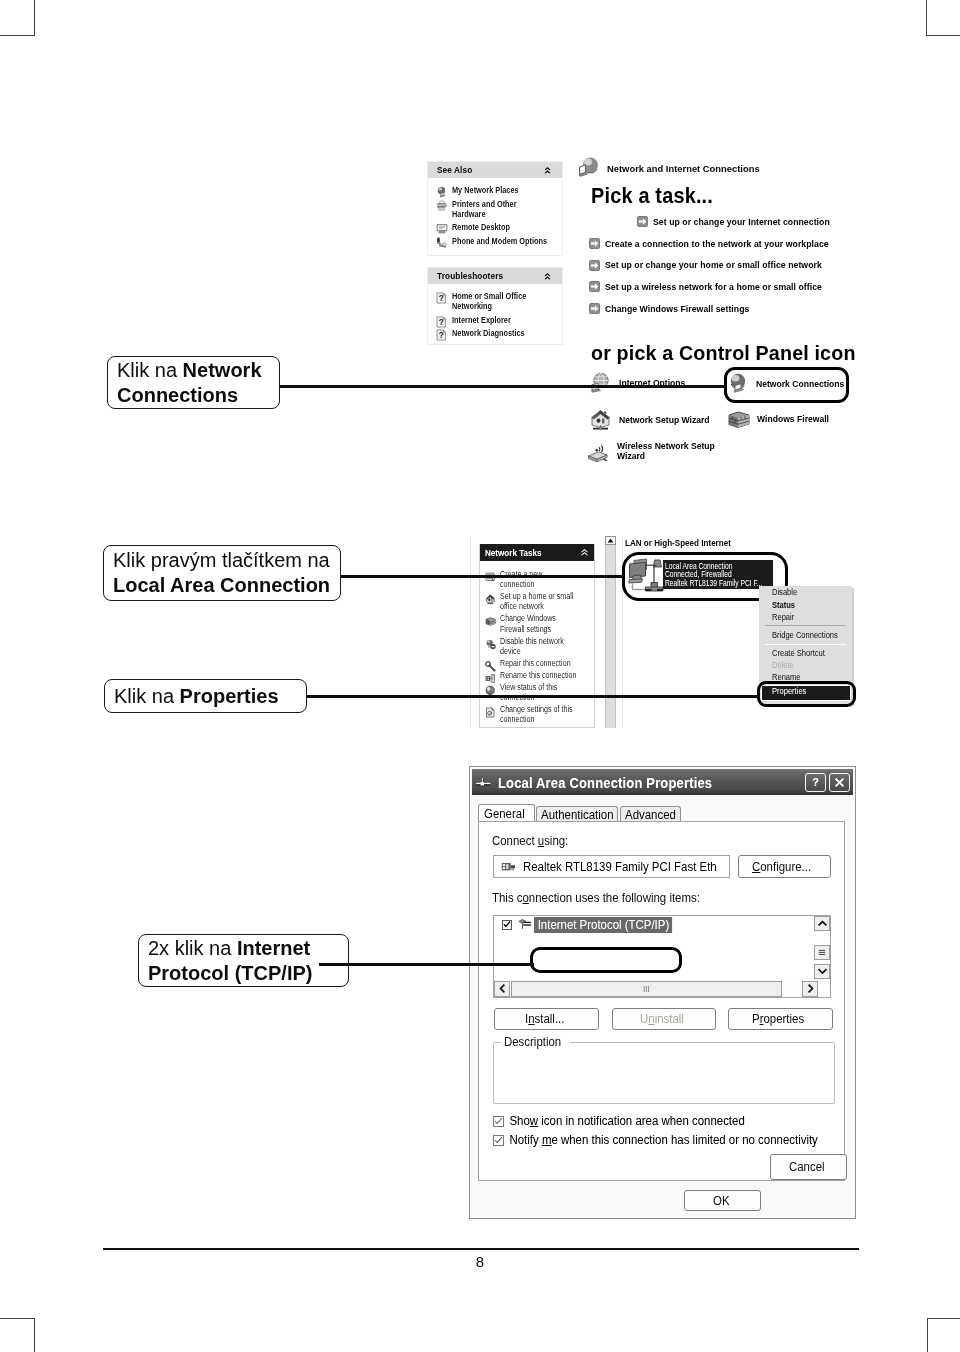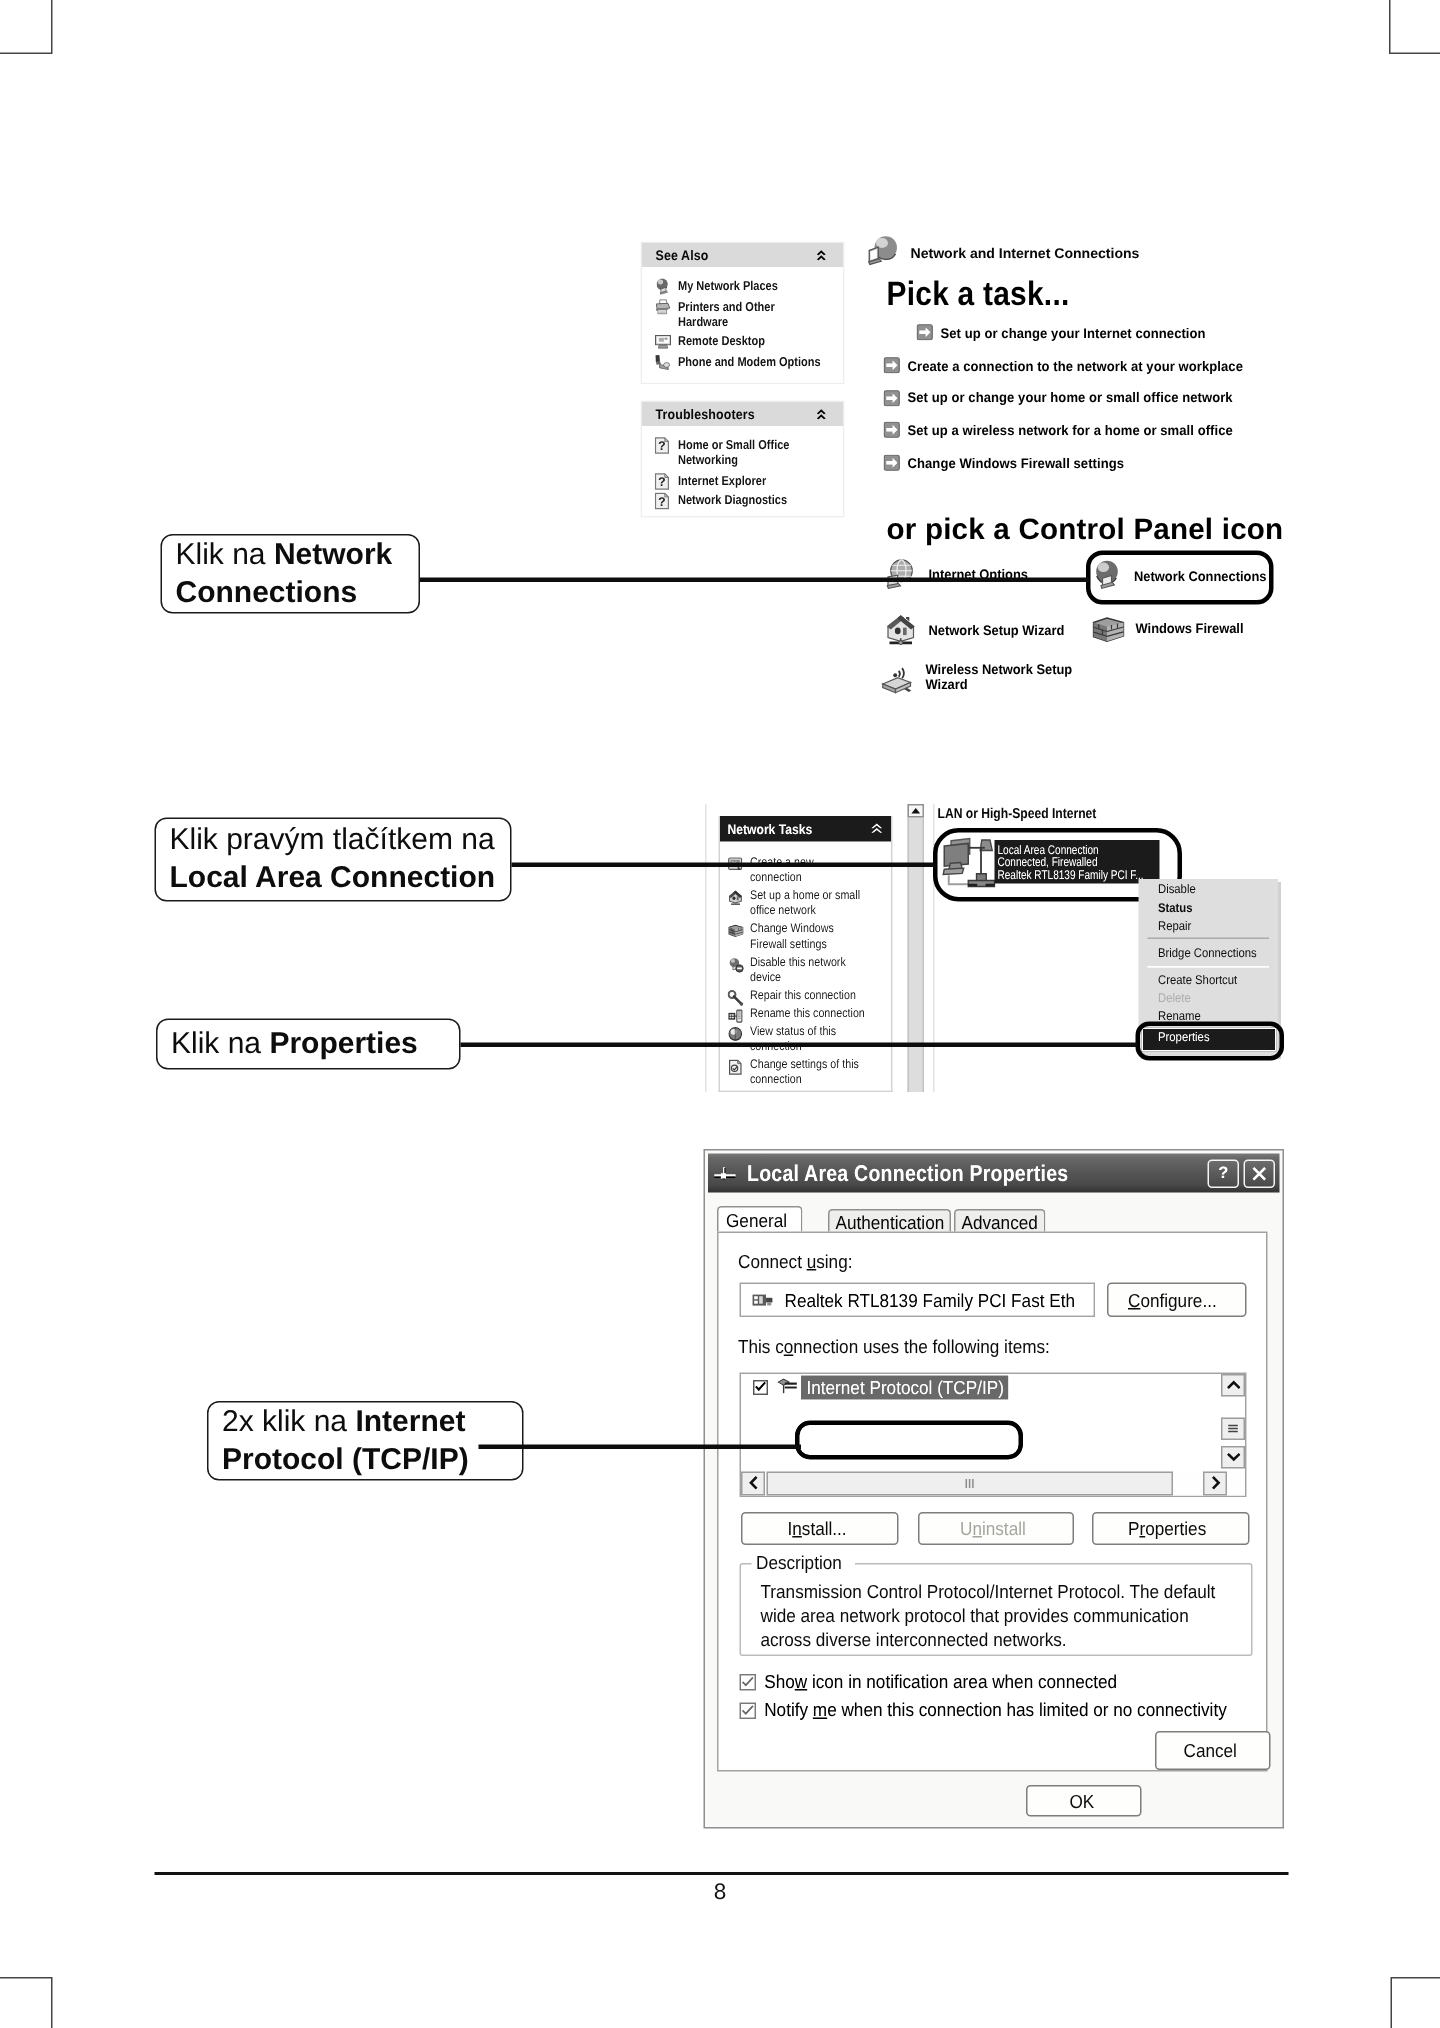--- a/index.html
+++ b/index.html
@@ -184,21 +184,21 @@
         <ellipse cx="13.5" cy="9" rx="7.5" ry="7.5" fill="#8b8b8b"></ellipse>
         <ellipse cx="11" cy="6" rx="4" ry="3.4" fill="#cbcbcb"></ellipse>
         <path d="M6.5 12 a7.5 7.5 0 0 0 13.5 1.2" fill="none" stroke="#4f4f4f" stroke-width="1"></path>
         <path d="M2.5 11 l6 -2.2 l0 7.6 l-6 2.2 z" fill="#d0d0d0" stroke="#5a5a5a" stroke-width="0.9"></path>
         <path d="M3.4 11.8 l4.2 -1.5 l0 5.4 l-4.2 1.5 z" fill="#f0f0f0"></path>
         <path d="M2.2 18.6 l7 -2 l1.3 1.5 l-7.6 2.2 z" fill="#9a9a9a" stroke="#5a5a5a" stroke-width="0.8"></path>
       </svg>
       <span style="font-size:9.4px;font-weight:bold;padding-left:6px;color:#141414;">Network and Internet Connections</span>
     </div>
 <div class="abs" style="left:591px;top:183px;font-size:22.5px;font-weight:bold;letter-spacing:0.2px;color:#0d0d0d;transform:scaleX(0.885);transform-origin:left top;">Pick a task...</div>
-<div class="taskrow" style="left:580px;top:216.0px;padding-left:31px;">
+<div class="taskrow" style="left:606px;top:216.0px;padding-left:31px;">
       <svg width="11" height="11" viewBox="0 0 11 11">
         <rect x="0.5" y="0.5" width="10" height="10" rx="1.2" fill="#8f8f8f" stroke="#6a6a6a" stroke-width="0.8"></rect>
         <path d="M1.9 4.4 h4.2 V2.4 L9.3 5.5 L6.1 8.6 V6.6 H1.9 Z" fill="#ffffff"></path>
       </svg>
       <span class="lbl">Set up or change your Internet connection</span>
     </div>
 <div class="taskrow" style="left:589px;top:238.0px;">
       <svg width="11" height="11" viewBox="0 0 11 11">
         <rect x="0.5" y="0.5" width="10" height="10" rx="1.2" fill="#8f8f8f" stroke="#6a6a6a" stroke-width="0.8"></rect>
         <path d="M1.9 4.4 h4.2 V2.4 L9.3 5.5 L6.1 8.6 V6.6 H1.9 Z" fill="#ffffff"></path>
@@ -437,21 +437,21 @@
               <path d="M1.6 1.6 L9.4 9.4 M9.4 1.6 L1.6 9.4" stroke="#ffffff" stroke-width="1.7"></path>
             </svg>
           </div>
         </div>
   </div>
 </div>
 <div class="tabstrip dlgscope" style="left:478px;top:804px;height:19px;">
   <div class="tab active" style="height:19px;line-height:17px;width:57px;padding:0;justify-content:center;display:flex;align-items:center;">
         <span class="cond">General</span>
       </div>
-  <div class="tab" style="height:17px;line-height:15px;margin-left:17px;width:82px;padding:0 0 0 4px;display:flex;align-items:center;">
+  <div class="tab" style="height:17px;line-height:15px;margin-left:1px;width:82px;padding:0 0 0 4px;display:flex;align-items:center;">
         <span class="cond">Authentication</span>
       </div>
   <div class="tab" style="height:17px;line-height:15px;margin-left:2px;width:61px;padding:0 0 0 4px;display:flex;align-items:center;">
         <span class="cond">Advanced</span>
       </div>
 </div>
 <div class="dlgpanel dlgscope" style="left:478px;top:821px;width:367px;height:360px;"></div>
 <div class="lblx dlgscope" style="left:492px;top:834px;"><span class="cond" style="">Connect <u>u</u>sing:</span></div>
 <div class="field dlgscope" style="left:493px;top:855px;width:237px;height:23px;display:flex;align-items:center;padding-left:7px;overflow:hidden;">
       <svg width="15" height="12" viewBox="0 0 16 13" style="flex:0 0 auto;">
@@ -527,25 +527,20 @@
       <span class="cond">I<u>n</u>stall...</span>
     </div>
 <div class="btn dlgscope dis" style="left:612px;top:1008px;width:104px;height:22px;">
       <span class="cond">U<u>n</u>install</span>
     </div>
 <div class="btn dlgscope" style="left:728px;top:1008px;width:105px;height:22px;">
       <span class="cond">P<u>r</u>operties</span>
     </div>
 <div class="grp dlgscope" style="left:493px;top:1042px;width:342px;height:62px;border-radius:2px;"></div>
 <div class="grplbl dlgscope" style="left:501px;top:1035px;"><span class="cond" style="">Description</span></div>
-<div class="desc dlgscope" style="left:507px;top:1053px;">
-  <span class="cond" style="display:block;">Transmission Control Protocol/Internet Protocol. The default</span>
-  <span class="cond" style="display:block;">wide area network protocol that provides communication</span>
-  <span class="cond" style="display:block;">across diverse interconnected networks.</span>
-</div>
 <div class="abs dlgscope" style="left:493px;top:1114px;display:flex;align-items:center;">
       <span class="cb" style="width:11px;height:11px;border-color:#7a7a7a;">
         <svg width="9" height="9" viewBox="0 0 9 9">
           <path d="M1 4.2 L3.2 6.4 L8 1.2" stroke="#6a6a6a" stroke-width="1.2" fill="none"></path>
         </svg>
       </span>
       <span class="cond" style="font-size:12.5px;padding-left:6px;white-space:nowrap;">Sho<u>w</u> icon in notification area when connected</span>
     </div>
 <div class="abs dlgscope" style="left:493px;top:1133px;display:flex;align-items:center;">
       <span class="cb" style="width:11px;height:11px;border-color:#7a7a7a;">

